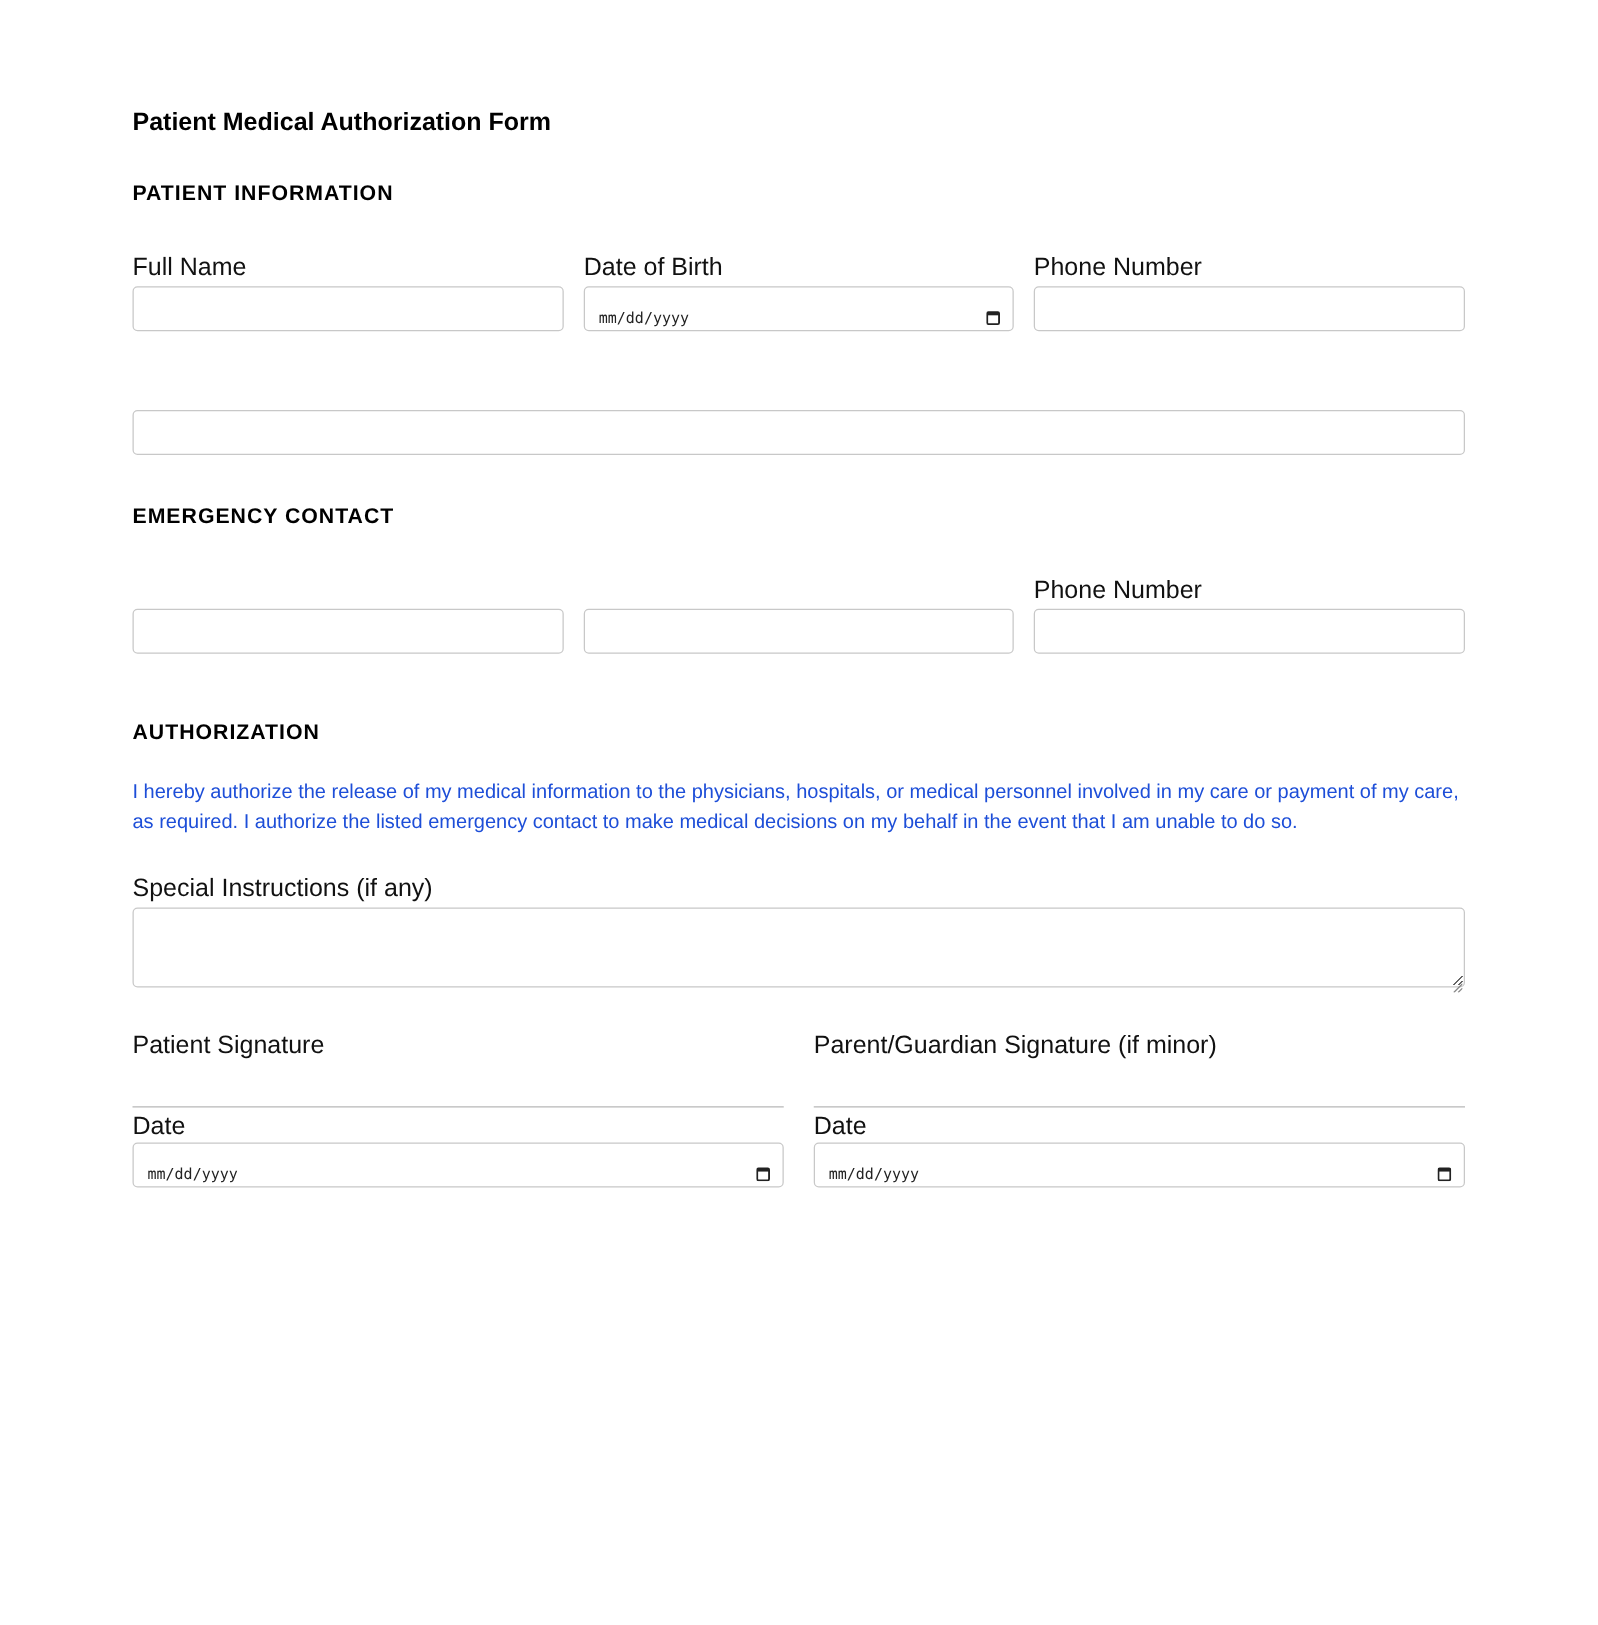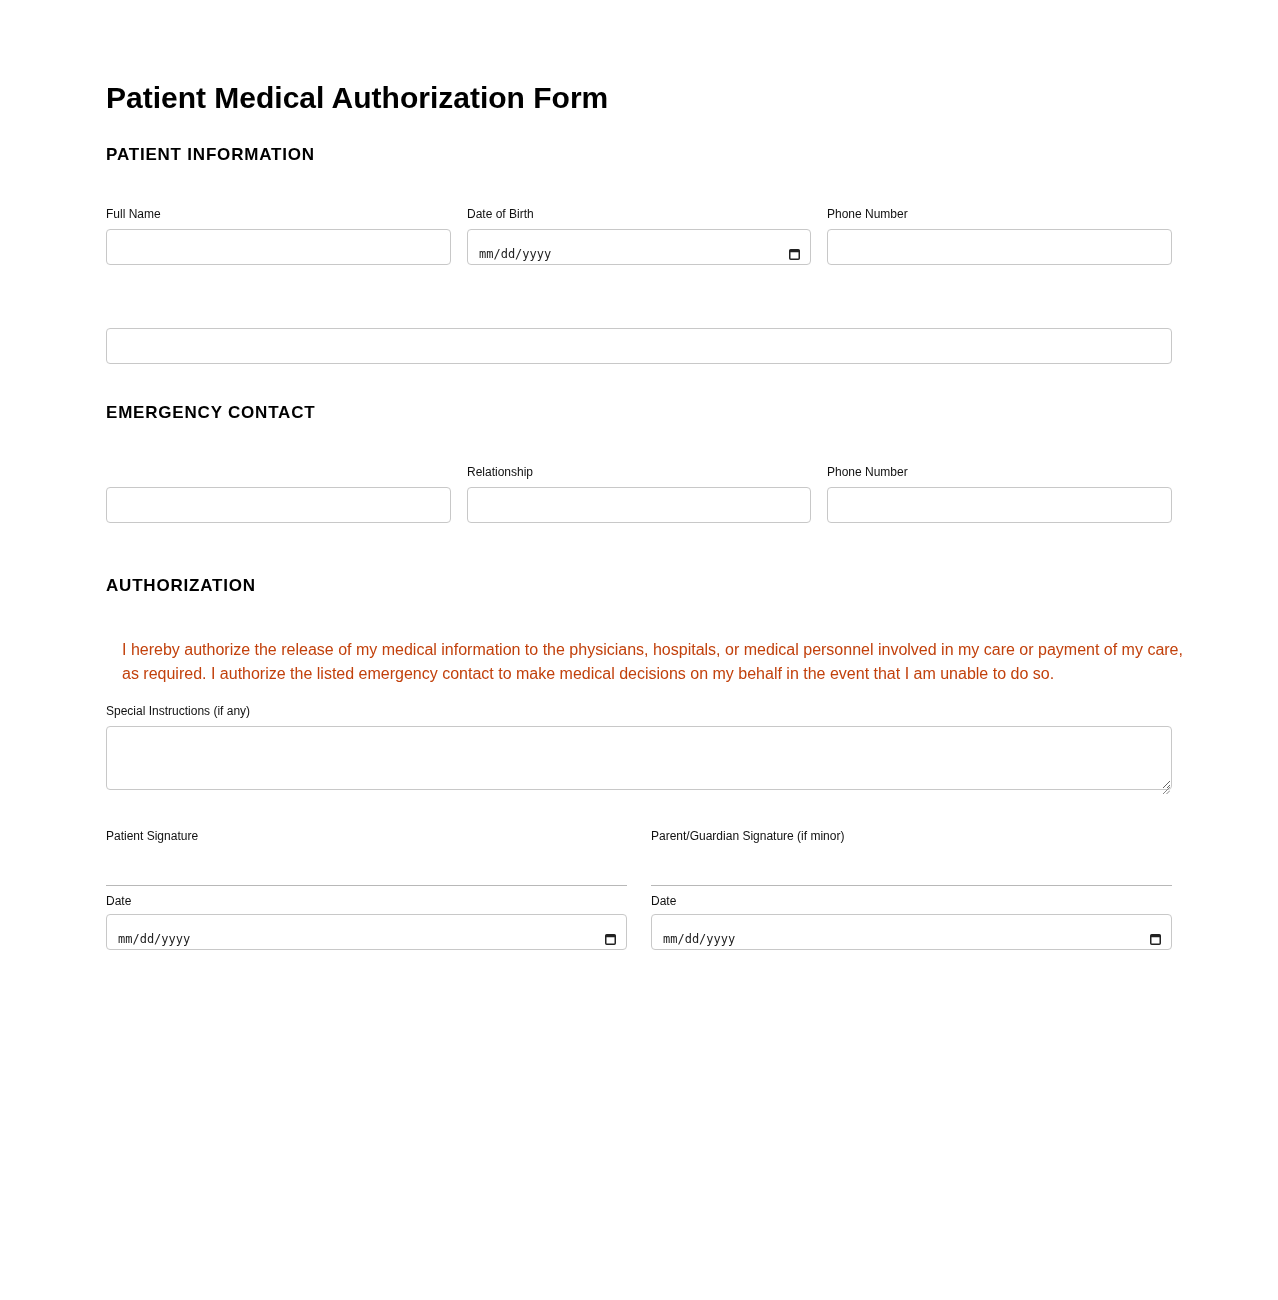--- a/index.html
+++ b/index.html
@@ -15,21 +15,21 @@
     position: absolute;
     left: 106px;
     top: 0;
     width: 1066px;
   }
   .page-title {
     position: absolute;
     top: 84px;
     left: 0;
     margin: 0;
-    font-size: 30px;
+    font-size: 20px;
     font-weight: bold;
     line-height: 28px;
     color: #000;
     white-space: nowrap;
   }
   .section-title {
     position: absolute;
     left: 0;
     margin: 0;
     font-size: 17px;
@@ -37,21 +37,21 @@
     letter-spacing: 0.8px;
     line-height: 20px;
     color: #000;
     white-space: nowrap;
   }
   .field {
     position: absolute;
   }
   .field-label {
     display: block;
-    font-size: 12px;
+    font-size: 20px;
     line-height: 20px;
     color: #111;
     white-space: nowrap;
   }
   .text-input {
     position: absolute;
     left: 0;
     top: 25px;
     width: 100%;
     height: 36px;
@@ -88,24 +88,24 @@
     height: 12px;
     display: inline-block;
     position: relative;
   }
   .calendar-icon svg { display: block; }
   .auth-text {
     position: absolute;
     left: 0;
     top: 622px;
     width: 1070px;
-    margin: 16px;
+    margin: 0;
     font-size: 16px;
     line-height: 24px;
-    color: #c2410c;
+    color: #1d4ed8;
   }
   .textarea {
     position: absolute;
     left: 0;
     top: 25px;
     width: 100%;
     height: 64px;
     border: 1px solid #c8c8c8;
     border-radius: 4px;
     background: #fff;
@@ -167,21 +167,20 @@
     <input class="text-input" type="text" value="" style="">
   </div>
 
   <h2 class="section-title" style="top:403px;">EMERGENCY CONTACT</h2>
 
   <div class="field" style="left:0; top:462px; width:345px; height:62px;">
     <input class="text-input" type="text" value="" style="">
   </div>
 
   <div class="field" style="left:361px; top:462px; width:344px; height:62px;">
-    <label class="field-label">Relationship</label>
     <input class="text-input" type="text" value="" style="">
   </div>
 
   <div class="field" style="left:721px; top:462px; width:345px; height:62px;">
     <label class="field-label">Phone Number</label>
     <input class="text-input" type="tel" value="" style="">
   </div>
 
   <h2 class="section-title" style="top:576px;">AUTHORIZATION</h2>
 

